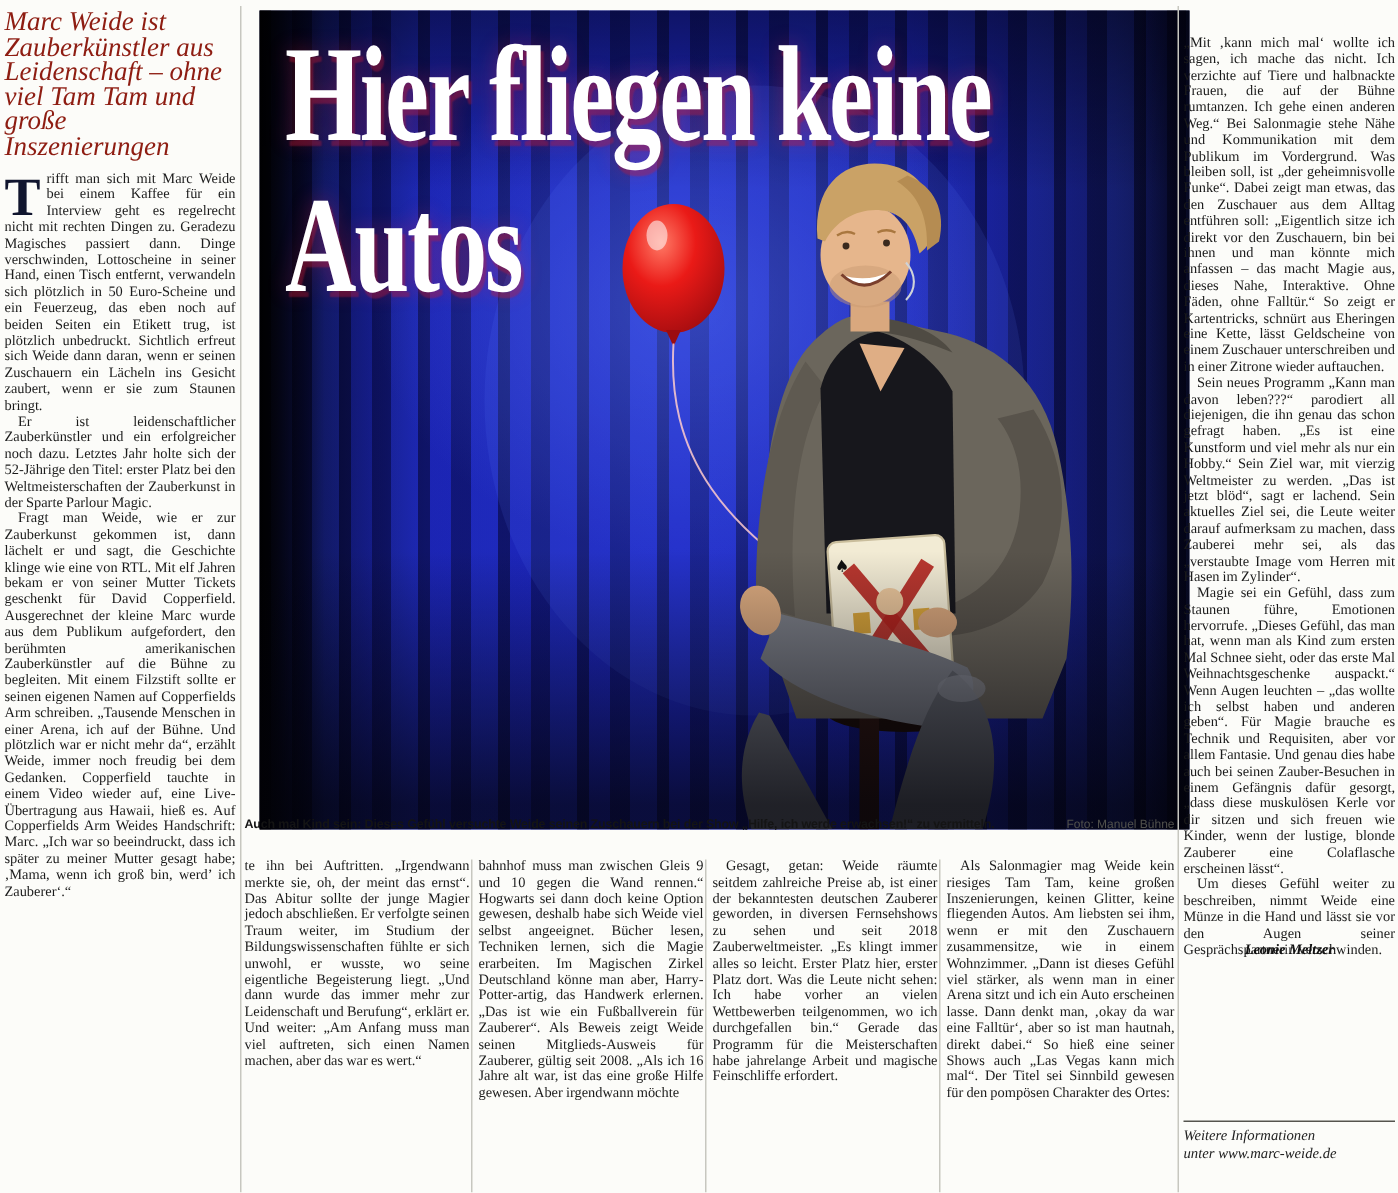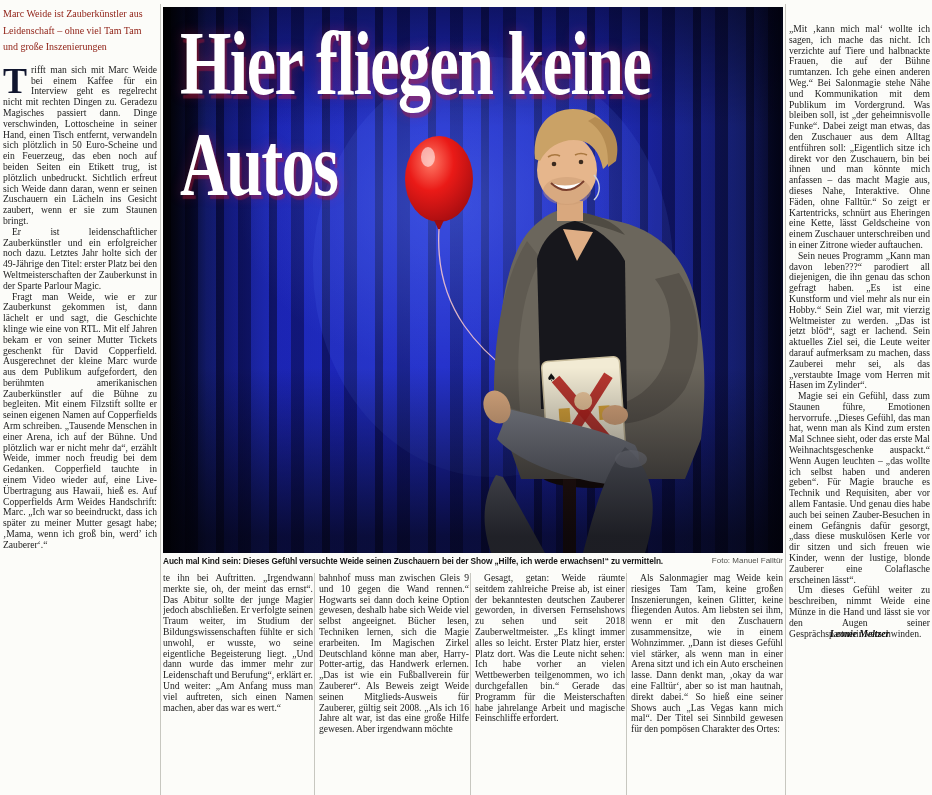--- a/index.html
+++ b/index.html
@@ -9,48 +9,48 @@
 
   
   .textcol{text-align:justify;font-size:9.6px;line-height:10.8px;color:#1b1b1b;
            word-spacing:-0.3px;hyphens:auto;-webkit-hyphens:auto;}
   .para{margin:0;text-indent:9px;}
   .para.noindent,.para.dropcap{text-indent:0;}
   .para.dropcap::first-letter{float:left;font-size:36px;line-height:28px;
        padding:2px 4px 0 0;font-weight:bold;color:#10152e;}
 
   #leftcol{position:absolute;left:3px;top:6px;width:154px;}
-  #standfirst{color:#8e1d12;font-size:10px;line-height:16.6px;
+  #standfirst{color:#8e1d12;font-style:italic;font-size:18px;line-height:16.6px;
        margin:0 0 9px 0;font-weight:500;}
 
   .vrule{position:absolute;width:1px;background:#c7c7c0;}
 
   
-  #photo{position:absolute;left:163px;top:7px;width:620px;height:546px;overflow:hidden;
+  #photo{position:absolute;left:173px;top:7px;width:620px;height:546px;overflow:hidden;
     background:
       radial-gradient(ellipse 300px 240px at 46% 36%, rgba(95,125,255,.38), rgba(0,0,0,0) 70%),
       linear-gradient(180deg, rgba(0,0,12,.5), rgba(0,0,0,0) 22%),
       repeating-linear-gradient(90deg, rgba(4,4,28,.5) 0 8px, rgba(35,45,185,.16) 8px 22px,
          rgba(4,4,36,.42) 22px 35px, rgba(45,65,205,.18) 35px 53px),
       linear-gradient(90deg,#04040a 0%,#0a0f48 6%,#1a23b2 18%,#1d27c6 45%,#1b24b6 70%,#10175a 92%,#070a26 100%);
   }
   #photo::after{content:"";position:absolute;inset:0;pointer-events:none;
     background:
       linear-gradient(180deg, rgba(0,0,0,0) 66%, rgba(2,2,8,.72) 97%),
       linear-gradient(90deg, rgba(0,0,0,.92) 0, rgba(0,0,0,0) 7%, rgba(0,0,0,0) 94%, rgba(0,0,6,.55) 100%);}
   #photo svg{position:absolute;inset:0;}
 
   #headline{position:absolute;left:17px;top:6px;z-index:3;color:#fff;
     font-family:"Liberation Serif",serif;font-weight:700;font-size:66px;line-height:73px;
     letter-spacing:-1.5px;transform:scaleY(1.38);transform-origin:top left;white-space:nowrap;
     text-shadow:2px 3px 1px rgba(195,25,55,.38), 0 0 12px rgba(255,40,70,.30);}
 
   
-  #caption-row{position:absolute;left:163px;top:556px;width:620px;display:flex;
-    align-items:flex-start;font-family:"Liberation Sans",sans-serif;}
+  #caption-row{position:absolute;left:163px;top:544px;width:620px;display:flex;
+    align-items:flex-end;font-family:"Liberation Sans",sans-serif;}
   #caption-text{font-size:8.3px;font-weight:bold;color:#141414;letter-spacing:-0.1px;}
   #caption-credit{margin-left:auto;font-size:8px;color:#50504c;white-space:nowrap;padding-left:8px;}
 
   
   .bcol{position:absolute;top:573px;width:150px;height:222px;overflow:hidden;}
   #bcol1{left:163px;} #bcol2{left:319px;} #bcol3{left:475px;} #bcol4{left:631px;width:152px;}
 
   
   #rightcol{position:absolute;left:789px;top:24px;width:141px;height:734px;overflow:hidden;}
   #byline{text-align:center;font-weight:bold;font-style:italic;font-size:9.6px;
@@ -61,21 +61,21 @@
 </head>
 <body>
 
 <div id="page">
 
   <div id="leftcol">
     <p id="standfirst">Marc Weide ist Zauberkünstler aus Leidenschaft – ohne viel Tam Tam und große Inszenierungen</p>
     <div class="textcol">
 
     <p class="para dropcap">Trifft man sich mit Marc Weide bei einem Kaffee für ein Interview geht es regelrecht nicht mit rechten Dingen zu. Geradezu Magisches passiert dann. Dinge verschwinden, Lottoscheine in seiner Hand, einen Tisch entfernt, verwandeln sich plötzlich in 50 Euro-Scheine und ein Feuerzeug, das eben noch auf beiden Seiten ein Etikett trug, ist plötzlich unbedruckt. Sichtlich erfreut sich Weide dann daran, wenn er seinen Zuschauern ein Lächeln ins Gesicht zaubert, wenn er sie zum Staunen bringt.</p>
-        <p class="para">Er ist leidenschaftlicher Zauberkünstler und ein erfolgreicher noch dazu. Letztes Jahr holte sich der 49-Jährige den Titel: erster Platz bei den Weltmeisterschaften der Zauberkunst in der Sparte Parlour Magic.</p>
+        <p class="para">Er ist leidenschaftlicher Zauberkünstler und ein erfolgreicher noch dazu. Letztes Jahr holte sich der 52-Jährige den Titel: erster Platz bei den Weltmeisterschaften der Zauberkunst in der Sparte Parlour Magic.</p>
         <p class="para">Fragt man Weide, wie er zur Zauberkunst gekommen ist, dann lächelt er und sagt, die Geschichte klinge wie eine von RTL. Mit elf Jahren bekam er von seiner Mutter Tickets geschenkt für David Copperfield. Ausgerechnet der kleine Marc wurde aus dem Publikum aufgefordert, den berühmten amerikanischen Zauberkünstler auf die Bühne zu begleiten. Mit einem Filzstift sollte er seinen eigenen Namen auf Copperfields Arm schreiben. „Tausende Menschen in einer Arena, ich auf der Bühne. Und plötzlich war er nicht mehr da“, erzählt Weide, immer noch freudig bei dem Gedanken. Copperfield tauchte in einem Video wieder auf, eine Live-Übertragung aus Hawaii, hieß es. Auf Copperfields Arm Weides Handschrift: Marc. „Ich war so beeindruckt, dass ich später zu meiner Mutter gesagt habe; ‚Mama, wenn ich groß bin, werd’ ich Zauberer‘.“</p>
       </div>
   </div>
 
   <div id="photo">
     <svg viewBox="0 0 620 546" width="620" height="546">
       <defs>
         <radialGradient id="balloonG" cx="38%" cy="30%" r="75%">
           <stop offset="0%" stop-color="#ff7a66"></stop>
           <stop offset="45%" stop-color="#ea1a17"></stop>
@@ -144,21 +144,21 @@
       </g>
     </svg>
     <div id="headline">
       <div>Hier fliegen keine</div>
       <div>Autos</div>
     </div>
   </div>
 
   <div id="caption-row">
     <span id="caption-text">Auch mal Kind sein: Dieses Gefühl versuchte Weide seinen Zuschauern bei der Show „Hilfe, ich werde erwachsen!“ zu vermitteln.</span>
-    <span id="caption-credit">Foto: Manuel Falltür</span>
+    <span id="caption-credit">Foto: Manuel Bühne</span>
   </div>
 
   <div class="bcol textcol" id="bcol1">
 
   <p class="para noindent">te ihn bei Auftritten. „Irgendwann merkte sie, oh, der meint das ernst“. Das Abitur sollte der junge Magier jedoch abschließen. Er verfolgte seinen Traum weiter, im Studium der Bildungswissenschaften fühlte er sich unwohl, er wusste, wo seine eigentliche Begeisterung liegt. „Und dann wurde das immer mehr zur Leidenschaft und Berufung“, erklärt er. Und weiter: „Am Anfang muss man viel auftreten, sich einen Namen machen, aber das war es wert.“</p>
     </div>
   <div class="bcol textcol" id="bcol2">
 
   <p class="para noindent">bahnhof muss man zwischen Gleis 9 und 10 gegen die Wand rennen.“ Hogwarts sei dann doch keine Option gewesen, deshalb habe sich Weide viel selbst angeeignet. Bücher lesen, Techniken lernen, sich die Magie erarbeiten. Im Magischen Zirkel Deutschland könne man aber, Harry-Potter-artig, das Handwerk erlernen. „Das ist wie ein Fußballverein für Zauberer“. Als Beweis zeigt Weide seinen Mitglieds-Ausweis für Zauberer, gültig seit 2008. „Als ich 16 Jahre alt war, ist das eine große Hilfe gewesen. Aber irgendwann möchte</p>
     </div>
@@ -175,19 +175,23 @@
     <div class="textcol">
 
     <p class="para noindent">„Mit ‚kann mich mal‘ wollte ich sagen, ich mache das nicht. Ich verzichte auf Tiere und halbnackte Frauen, die auf der Bühne rumtanzen. Ich gehe einen anderen Weg.“ Bei Salonmagie stehe Nähe und Kommunikation mit dem Publikum im Vordergrund. Was bleiben soll, ist „der geheimnisvolle Funke“. Dabei zeigt man etwas, das den Zuschauer aus dem Alltag entführen soll: „Eigentlich sitze ich direkt vor den Zuschauern, bin bei ihnen und man könnte mich anfassen – das macht Magie aus, dieses Nahe, Interaktive. Ohne Fäden, ohne Falltür.“ So zeigt er Kartentricks, schnürt aus Eheringen eine Kette, lässt Geldscheine von einem Zuschauer unterschreiben und in einer Zitrone wieder auftauchen.</p>
         <p class="para">Sein neues Programm „Kann man davon leben???“ parodiert all diejenigen, die ihn genau das schon gefragt haben. „Es ist eine Kunstform und viel mehr als nur ein Hobby.“ Sein Ziel war, mit vierzig Weltmeister zu werden. „Das ist jetzt blöd“, sagt er lachend. Sein aktuelles Ziel sei, die Leute weiter darauf aufmerksam zu machen, dass Zauberei mehr sei, als das „verstaubte Image vom Herren mit Hasen im Zylinder“.</p>
         <p class="para">Magie sei ein Gefühl, dass zum Staunen führe, Emotionen hervorrufe. „Dieses Gefühl, das man hat, wenn man als Kind zum ersten Mal Schnee sieht, oder das erste Mal Weihnachtsgeschenke auspackt.“ Wenn Augen leuchten – „das wollte ich selbst haben und anderen geben“. Für Magie brauche es Technik und Requisiten, aber vor allem Fantasie. Und genau dies habe auch bei seinen Zauber-Besuchen in einem Gefängnis dafür gesorgt, „dass diese muskulösen Kerle vor dir sitzen und sich freuen wie Kinder, wenn der lustige, blonde Zauberer eine Colaflasche erscheinen lässt“.</p>
         <p class="para">Um dieses Gefühl weiter zu beschreiben, nimmt Weide eine Münze in die Hand und lässt sie vor den Augen seiner Gesprächspartnerin verschwinden.</p>
       </div>
     <div id="byline">Leonie Meltzer</div>
   </div>
 
+  <div id="footer">
+    <div>Weitere Informationen</div>
+    <div>unter www.marc-weide.de</div>
+  </div>
 
   <div class="vrule" style="left:160px;top:4px;height:791px;"></div>
   <div class="vrule" style="left:785px;top:4px;height:791px;"></div>
   <div class="vrule" style="left:314px;top:573px;height:222px;"></div>
   <div class="vrule" style="left:470px;top:573px;height:222px;"></div>
   <div class="vrule" style="left:626px;top:573px;height:222px;"></div>
 </div>
 
 </body></html>

